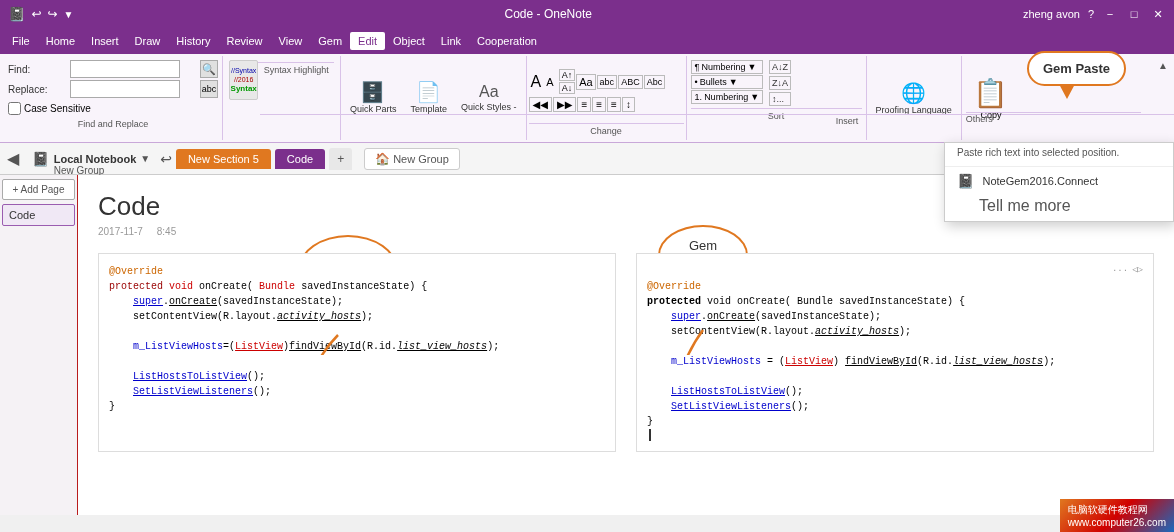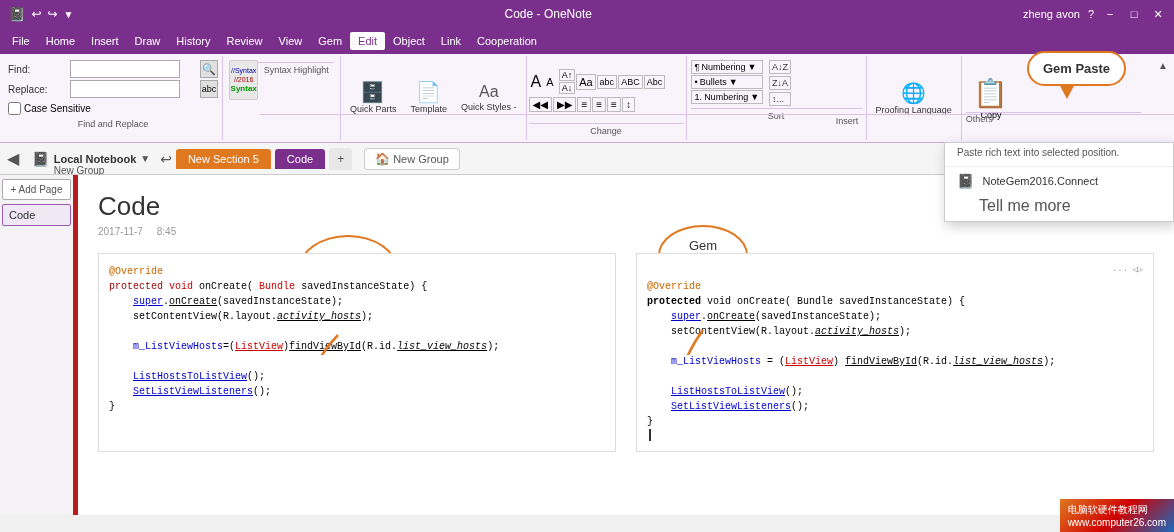--- a/index.html
+++ b/index.html
@@ -254,21 +254,21 @@
     .main-content {
       display: flex;
       height: calc(532px - 28px - 26px - 106px - 32px);
       background: #f0eded;
     }
 
     
     .sidebar {
       width: 78px;
       background: #f5f2f5;
-      border-right: 5px solid #b91c1c;
+      border-right: 1px solid #b91c1c;
       display: flex;
       flex-direction: column;
       padding: 4px 2px;
     }
     .add-page-btn {
       background: white;
       border: 1px solid #aaa;
       color: #555;
       font-size: 10px;
       padding: 4px 6px;

